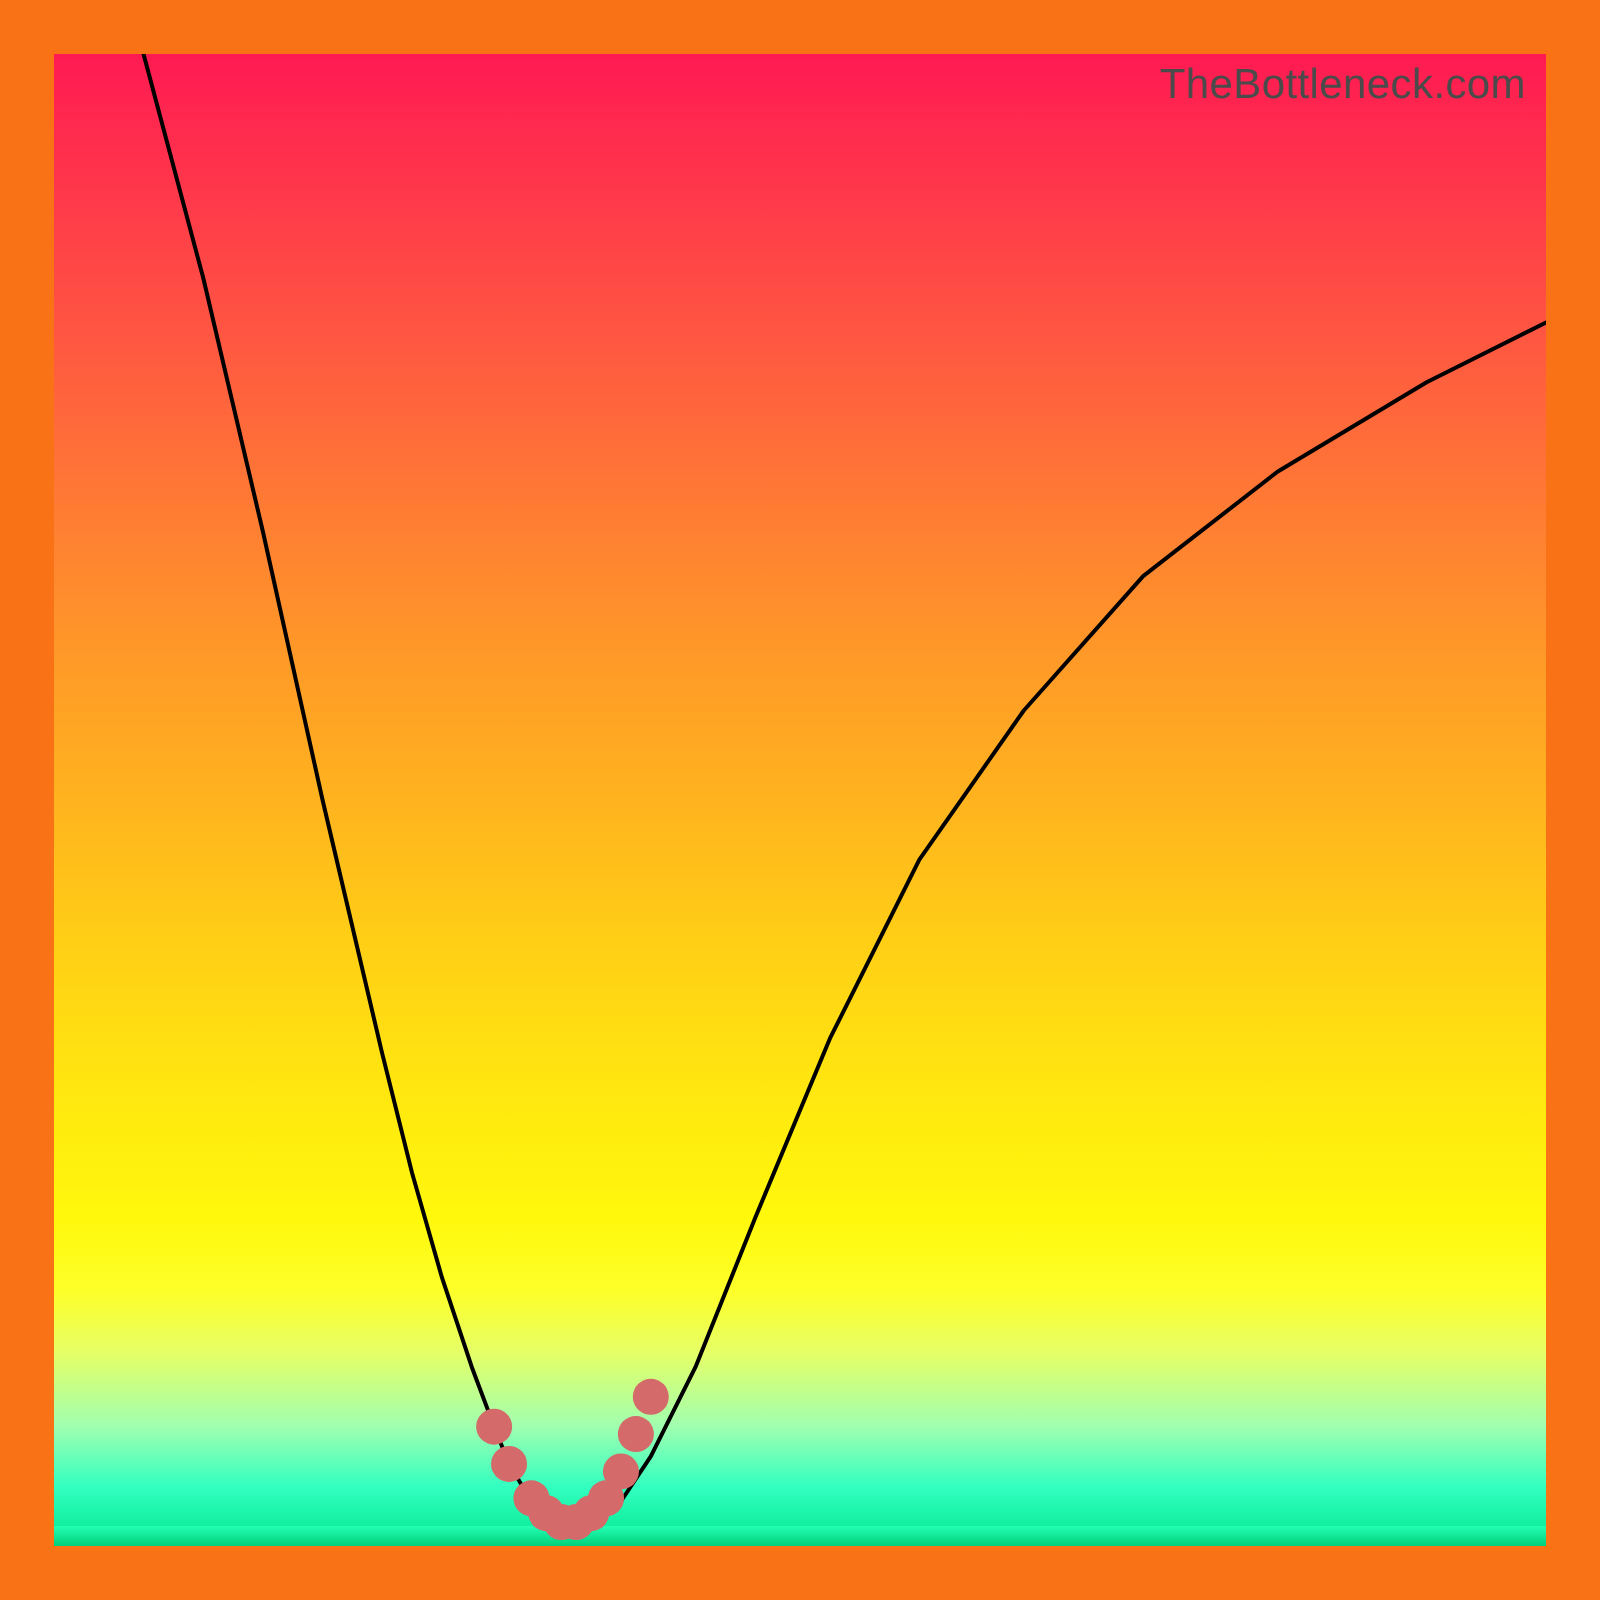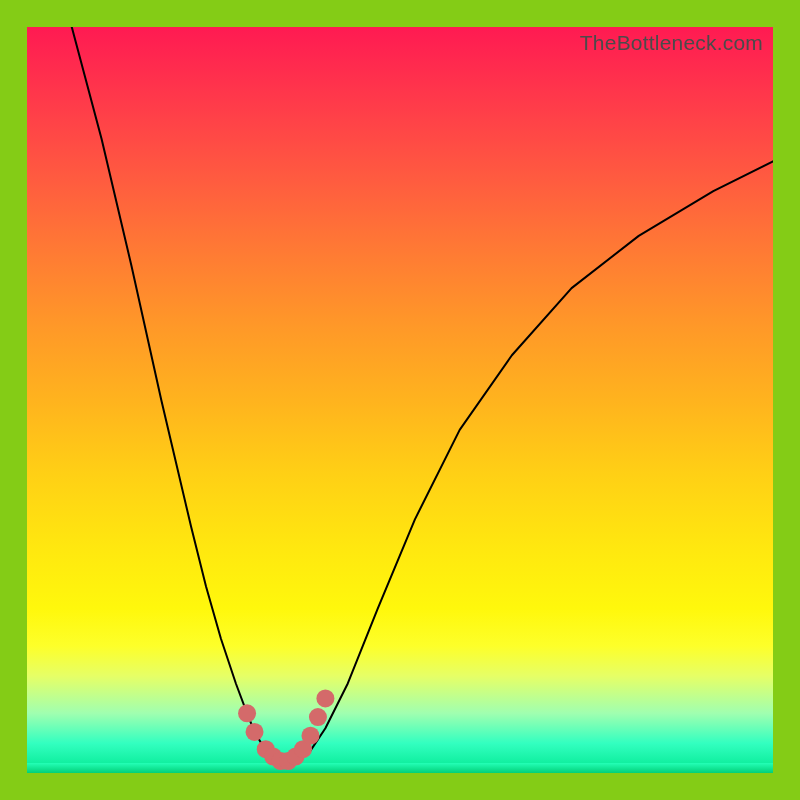--- a/index.html
+++ b/index.html
@@ -8,21 +8,21 @@
     width: 800px;
     height: 800px;
     background: #000;
     overflow: hidden;
     font-family: Arial, Helvetica, sans-serif;
   }
   .frame {
     position: absolute;
     left: 0; top: 0;
     width: 800px; height: 800px;
-    background: #84cc16;
+    background: #f97316;
   }
   .plot-area {
     position: absolute;
     left: 27px;
     top: 27px;
     width: 746px;
     height: 746px;
     background: linear-gradient(to bottom,
       #ff1a52 0%,
       #ff3a4a 10%,

